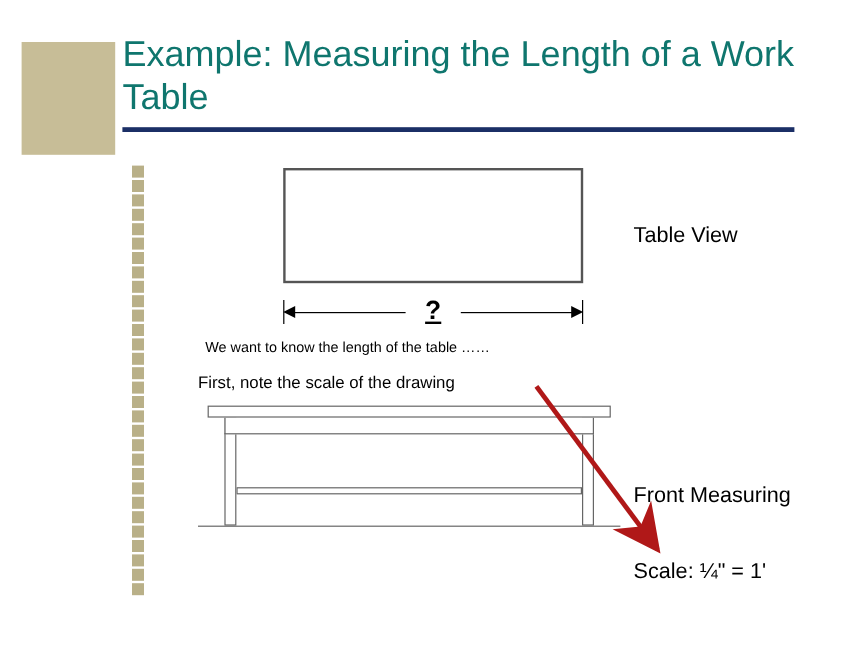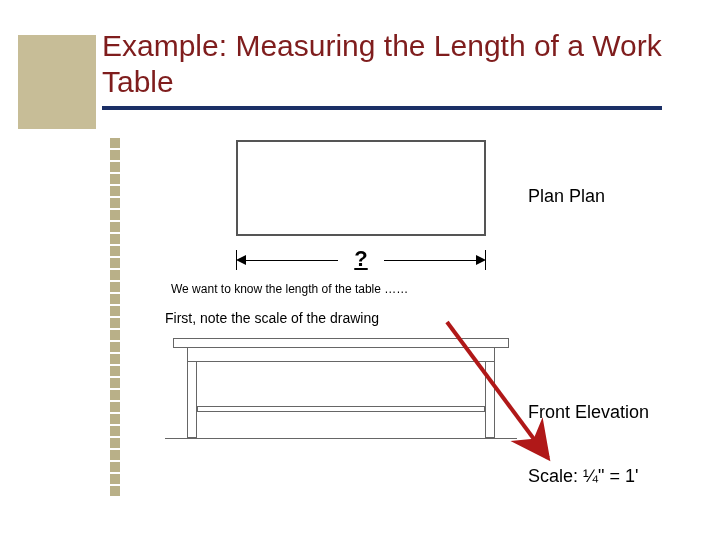--- a/index.html
+++ b/index.html
@@ -37,21 +37,21 @@
     height: 94px;
     background: #c7bd97;
   }
   .title {
     position: absolute;
     left: 102px;
     top: 28px;
     width: 560px;
     font-size: 30px;
     line-height: 1.2;
-    color: #7f1d1d;
+    color: #0f766e;
   }
   .title-underline {
     width: 100%;
     height: 0;
     border-bottom: 4px solid #1b2f66;
     margin-top: 6px;
   }
   
   .plan-rect {
     position: absolute;
@@ -238,21 +238,21 @@
   <span class="sq"></span>
   <span class="sq"></span>
   <span class="sq"></span>
   <span class="sq"></span>
   <span class="sq"></span>
   <span class="sq"></span>
 </div>
 
 <div class="plan-rect"></div>
 
-<div class="plan-label">Plan Plan</div>
+<div class="plan-label">Table View</div>
 
 <div class="dim-wrap">
   <div class="dim-tick l"></div>
   <div class="dim-tick r"></div>
   <div class="dim-arrow l"></div>
   <div class="dim-arrow r"></div>
   <div class="dim-line left"></div>
   <div class="dim-line right"></div>
   <div class="dim-q">?</div>
 </div>
@@ -262,21 +262,21 @@
 
 <div class="elev">
   <div class="tbl-leg l"></div>
   <div class="tbl-leg r"></div>
   <div class="tbl-stretch"></div>
   <div class="tbl-apron"></div>
   <div class="tbl-top"></div>
   <div class="floor"></div>
 </div>
 
-<div class="front-label">Front Elevation</div>
+<div class="front-label">Front Measuring</div>
 <div class="scale-label">Scale: ¼" = 1'</div>
 
 <svg class="callout" width="720" height="540">
   <defs>
     <marker id="ah" markerWidth="12" markerHeight="12" refX="9" refY="5" orient="auto">
       <path d="M0,0 L10,5 L0,10 L3,5 Z" fill="#b01818"></path>
     </marker>
   </defs>
   <line x1="447" y1="322" x2="548" y2="458" stroke="#b01818" stroke-width="4" marker-end="url(#ah)"></line>
 </svg>

